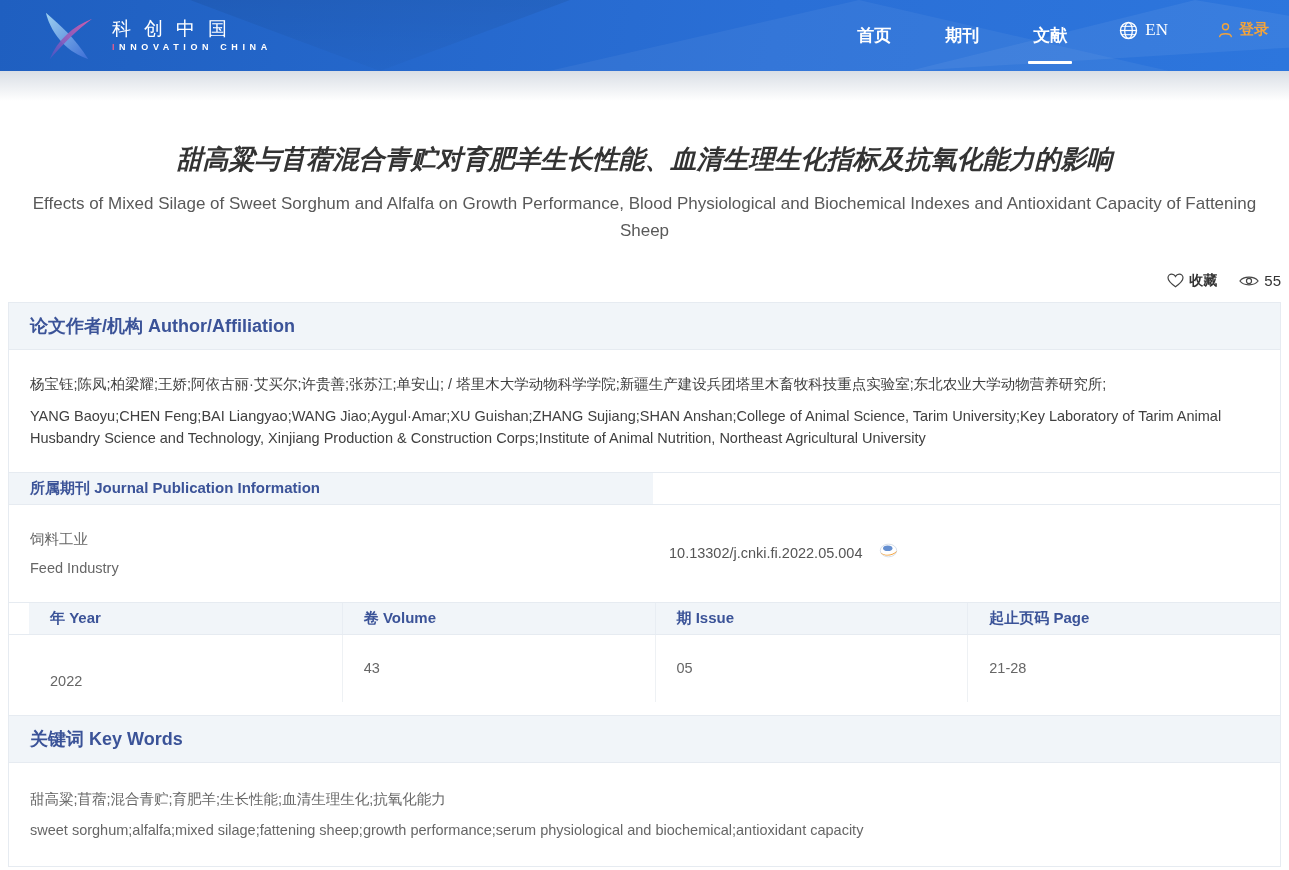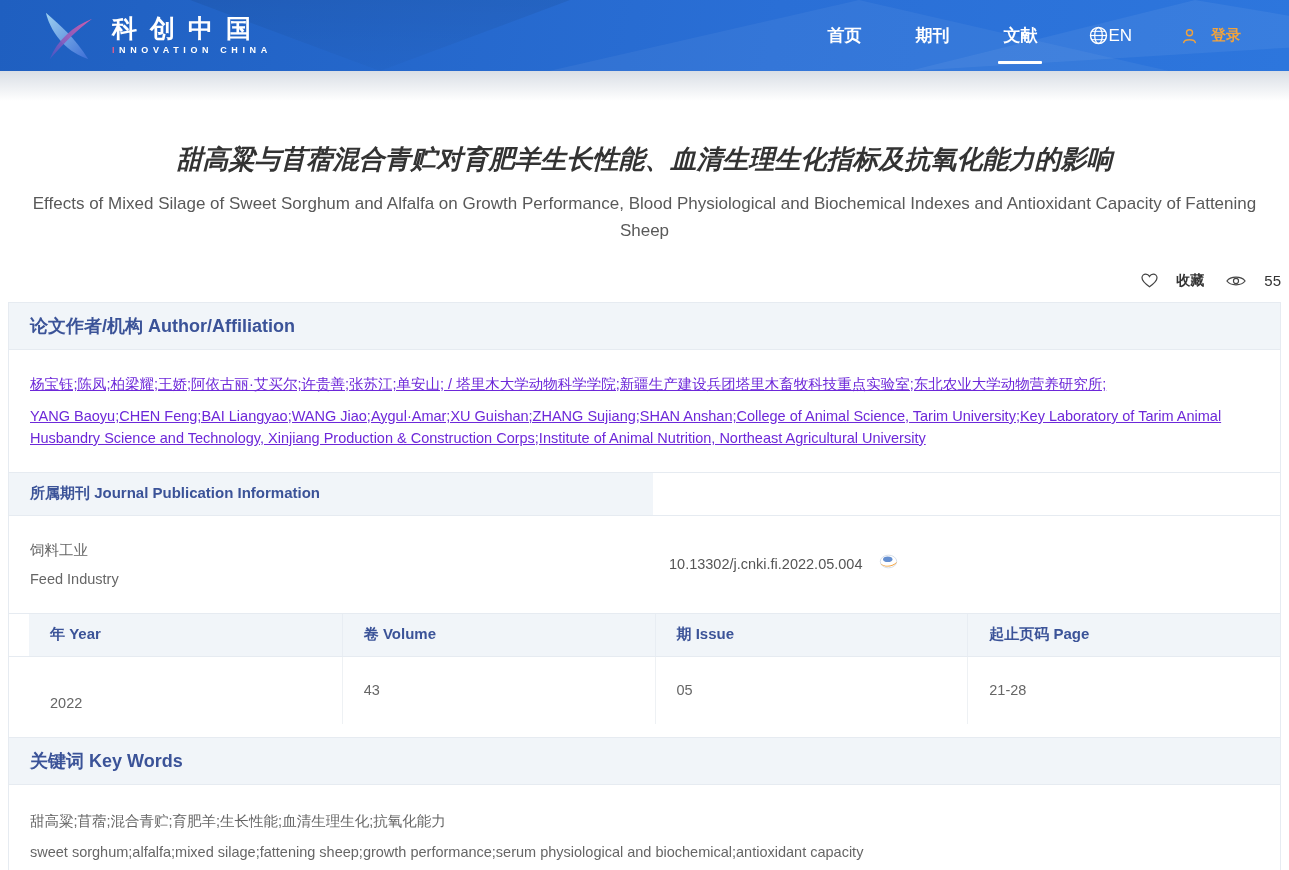--- a/index.html
+++ b/index.html
@@ -5,53 +5,53 @@
   * { margin:0; padding:0; box-sizing:border-box; }
   html,body { width:1289px; background:#fff; font-family:"Liberation Sans","DejaVu Sans",sans-serif; }
 
   
   .navbar { position:relative; height:71px; background:linear-gradient(100deg,#1f5fc0 0%,#2a6fd6 60%,#2d76dd 100%); display:flex; align-items:center; overflow:hidden; }
   .deco { position:absolute; top:0; height:71px; pointer-events:none; }
   .deco-a { left:190px; width:380px; background:linear-gradient(rgba(0,0,0,.07),rgba(0,0,0,.02)); clip-path:polygon(0 0,100% 0,50% 100%); }
   .deco-b { right:120px; width:620px; background:rgba(255,255,255,.05); clip-path:polygon(0 100%,50% 0,100% 100%); }
   .deco-c { right:-140px; width:520px; background:rgba(255,255,255,.06); clip-path:polygon(0 100%,55% 0,100% 55%); }
   .logo { display:flex; align-items:center; gap:12px; margin-left:38px; cursor:pointer; position:relative; z-index:2; }
-  .logo-text-cn { color:#fff; font-size:25px; font-weight:700; letter-spacing:13px; line-height:1; }
+  .logo-text-cn { color:#fff; font-size:19px; font-weight:400; letter-spacing:13px; line-height:1; }
   .logo-text-en { color:#fff; font-size:9px; font-weight:700; letter-spacing:4.6px; margin-top:5px; line-height:1; }
   .logo-text-en .first { color:#e85d8a; }
-  .nav { margin-left:auto; margin-right:48px; display:flex; align-items:center; gap:50px; position:relative; z-index:2; }
+  .nav { margin-left:auto; margin-right:20px; display:flex; align-items:flex-start; gap:50px; position:relative; z-index:2;font-family:Liberation Serif, serif; }
   .nav-item { position:relative; color:#fff; font-size:17px; font-weight:600; cursor:pointer; padding:4px 2px; }
   .nav-item.active::after { content:""; position:absolute; left:50%; transform:translateX(-50%); bottom:-13px; width:44px; height:3px; background:#fff; border-radius:1px; }
-  .nav-lang { display:flex; align-items:center; color:#fff; font-size:17px; font-weight:400; cursor:pointer; position:relative; z-index:2; }
-  .nav-login { display:flex; align-items:center; gap:14px; color:#f2a33c; font-size:15px; font-weight:600; cursor:pointer; position:relative; z-index:2; }
+  .nav-lang { display:flex; align-items:center; gap:7px; color:#fff; font-size:17px; font-weight:400; cursor:pointer; position:relative; z-index:2; }
+  .nav-login { display:flex; align-items:center; gap:6px; color:#f2a33c; font-size:15px; font-weight:600; cursor:pointer; position:relative; z-index:2; }
 
   .band { height:30px; background:linear-gradient(#d9dee5,#ffffff); }
 
   
   .main { padding:0 8px; }
   .title-cn { margin-top:42px; text-align:center; font-size:26px; font-weight:700; color:#333; line-height:1.3;font-style:italic; }
   .title-en { margin:13px auto 0; max-width:1224px; text-align:center; font-size:17px; font-weight:400; color:#595959; line-height:27px; }
 
   
   .actions { display:flex; justify-content:flex-end; align-items:center; gap:22px; margin:28px 0 13px; color:#333; }
-  .act { display:flex; align-items:center; gap:18px; font-size:14px; }
+  .act { display:flex; align-items:center; gap:5px; font-size:14px; }
   .act.fav { font-weight:700; cursor:pointer; }
   .act.views { font-size:15px; }
   .icon-svg { display:block; }
 
   
   .panel { border:1px solid #e6ebf1; margin-top:-1px; background:#fff; }
   .panel:first-of-type { margin-top:0; }
   .panel-header { background:#f1f5f9; height:47px; display:flex; align-items:center; padding:0 21px; font-size:18px; font-weight:700; color:#3b5398; border-bottom:1px solid #e6ebf1; }
-  .panel-body { padding:23px 21px; font-size:14.5px; color:#6d28d9; line-height:22px;text-decoration:underline; }
+  .panel-body { padding:23px 21px; font-size:14.5px; color:#404040; line-height:22px; }
   .panel-body .row-gap { margin-top:10px; }
 
   
   .grid-2 { display:grid; grid-template-columns:644px 1fr; }
-  .hdr-cell { background:#f1f5f9; height:42px; display:flex; align-items:center; padding:0 21px; font-size:15px; font-weight:700; color:#3b5398; }
+  .hdr-cell { background:#f1f5f9; height:31px; display:flex; align-items:center; padding:0 21px; font-size:15px; font-weight:700; color:#3b5398; }
   .hdr-cell.sep { border-left:1px solid #e4eaf1; padding-left:16px; }
   .hdr-row { border-bottom:1px solid #e6ebf1; }
   .journal-body { display:grid; grid-template-columns:644px 1fr; height:97px; }
   .journal-left { padding:25px 21px 0; font-size:14.5px; color:#666; }
   .journal-left .jl-en { margin-top:11px; }
   .journal-right { display:flex; align-items:center; padding-left:16px; font-size:14.5px; color:#555; }
   .doi-wrap { display:flex; align-items:center; gap:17px; }
 
   
   .grid-4 { display:grid; grid-template-columns:1fr 1fr 1fr 1fr;padding-left:20px; }

